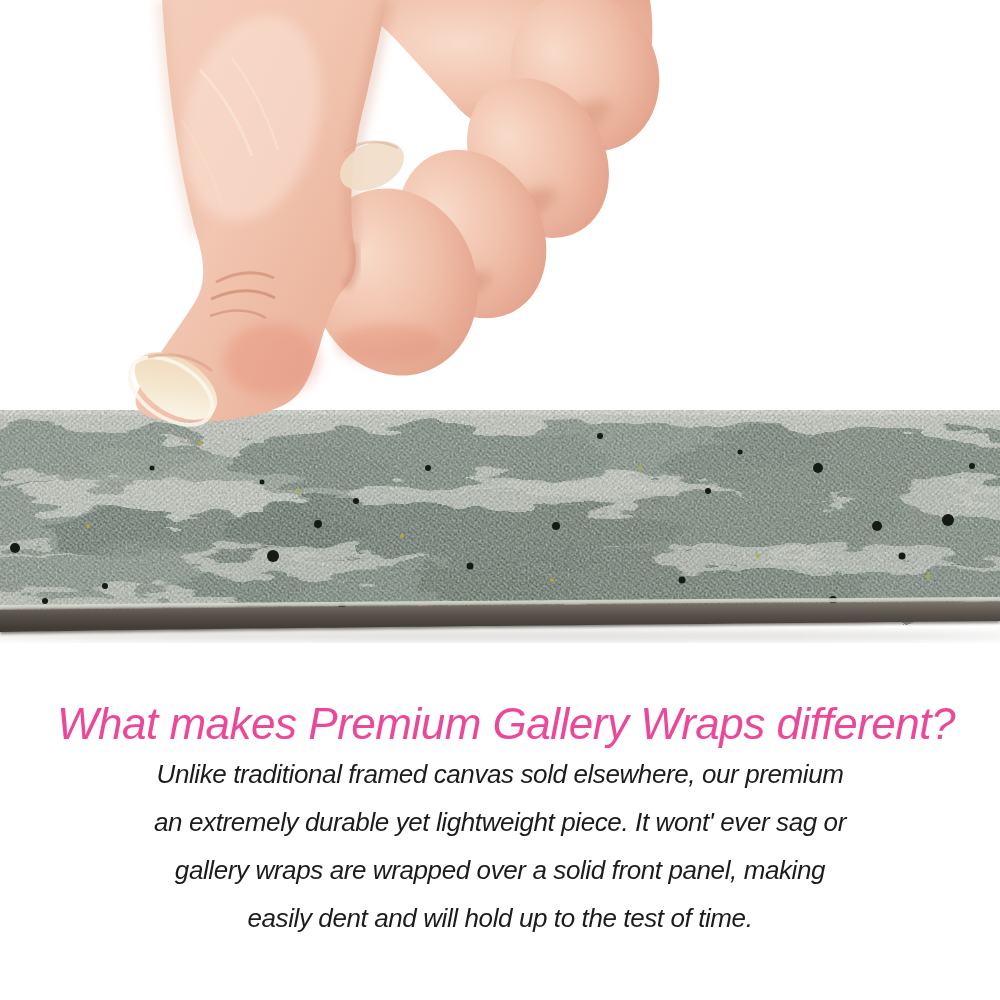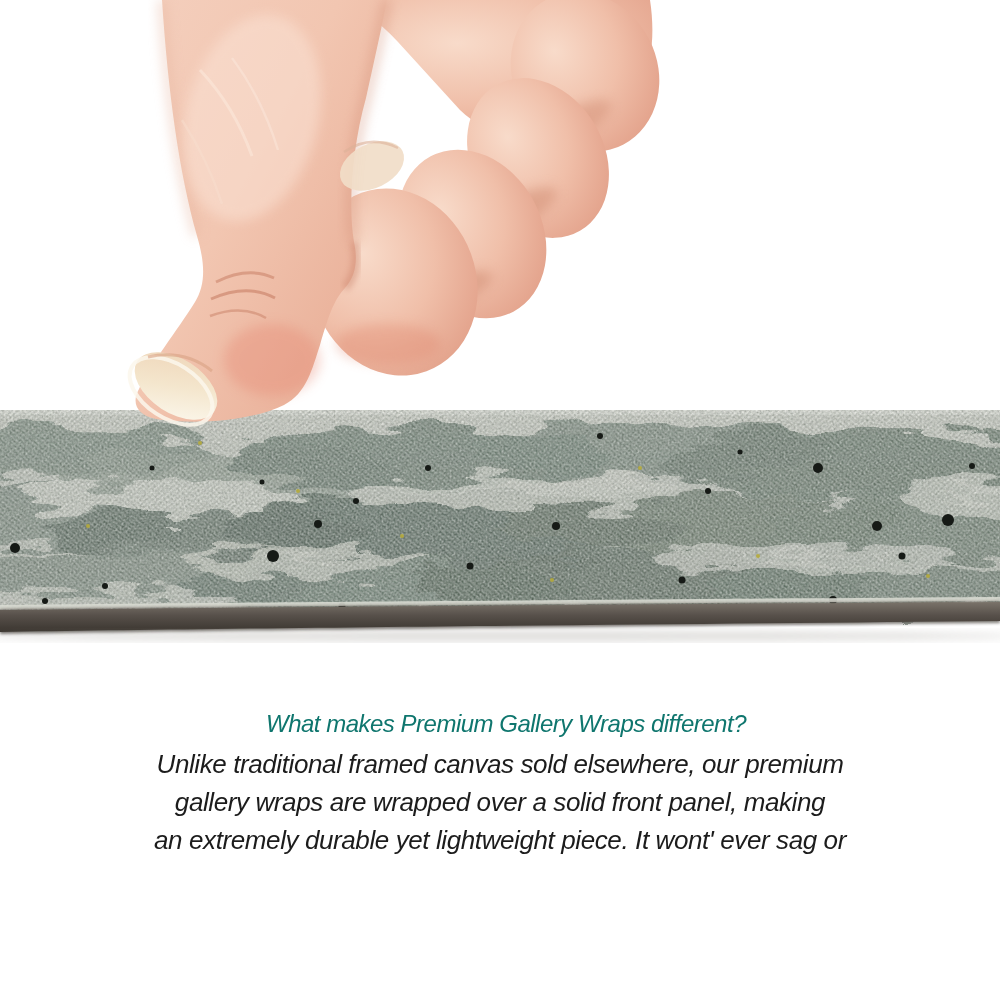--- a/index.html
+++ b/index.html
@@ -11,26 +11,27 @@
     position: relative; width: 1000px; height: 1000px;
     background: #ffffff; overflow: hidden;
   }
   .hand-svg   { position: absolute; top: 0;     left: 0; z-index: 3; display: block; }
   .strip-svg  { position: absolute; top: 408px; left: 0; z-index: 2; display: block; }
   .info {
     position: absolute; top: 703px; left: 0; width: 1000px; z-index: 1;
     text-align: center; font-style: italic; color: #1c1c1c;
   }
   .info .heading {
-    font-size: 24px; line-height: 42px; font-weight: 400;
-    letter-spacing: -0.5px; color: #0f766e; margin-left: 12px;
+    font-size: 44px; line-height: 42px; font-weight: 400;
+    letter-spacing: -0.5px; color: #ec4899; margin-left: 12px;
   }
   .info .line {
     font-size: 26px; line-height: 38px; font-weight: 400;
     letter-spacing: -0.4px;
+    margin-top: 10px;
   }
 </style>
 </head>
 <body>
 
 <div class="page">
 
   <svg class="hand-svg" width="700" height="430" viewBox="0 0 700 430">
     <defs>
       <radialGradient id="hLobe" cx="38%" cy="30%" r="78%">
@@ -198,17 +199,18 @@
 
     <path d="M0,201 C250,198 700,195 1000,193 L1000,189 C700,191 250,194 0,197 Z" fill="#d8dad2" opacity="0.9"></path>
     <path d="M0,201 C250,198 700,195 1000,193 L1000,215 C700,218 250,222 0,226 Z" fill="url(#gEdge)" filter="url(#sB2)" opacity="0.7"></path>
     <path d="M0,202 C250,199 700,196 1000,194 L1000,213 C700,216 250,220 0,224 Z" fill="url(#gEdge)"></path>
     <ellipse cx="500" cy="228" rx="520" ry="5" fill="#8e8a82" opacity="0.3" filter="url(#sB4)"></ellipse>
   </svg>
 
   <div class="info">
     <div class="heading">What makes Premium Gallery Wraps different?</div>
     <div class="line">Unlike traditional framed canvas sold elsewhere, our premium</div>
+    <div class="line">an extremely durable yet lightweight piece. It wont' ever sag or</div>
     <div class="line">gallery wraps are wrapped over a solid front panel, making</div>
-    <div class="line">an extremely durable yet lightweight piece. It wont' ever sag or</div>
+    <div class="line">easily dent and will hold up to the test of time.</div>
   </div>
 
 </div>
 
 </body></html>

